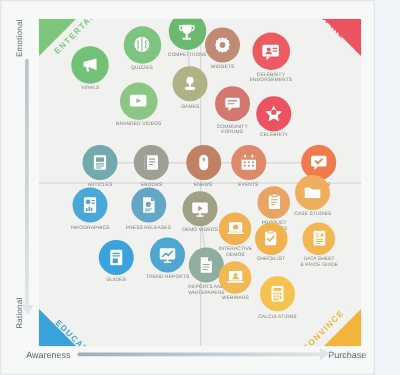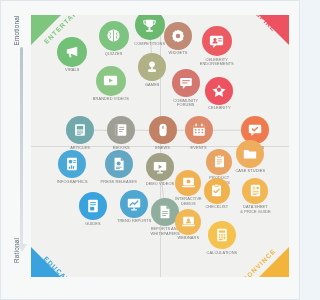--- a/index.html
+++ b/index.html
@@ -66,20 +66,25 @@
 <body>
 
 <div id="root">
 
   <div id="axis-v">
     <div id="v-arrow"></div>
     <div class="lbl" id="lbl-emotional">Emotional</div>
     <div class="lbl" id="lbl-rational">Rational</div>
   </div>
 
+  <div id="axis-h">
+    <span class="lbl">Awareness</span>
+    <span id="h-arrow"></span>
+    <span class="lbl">Purchase</span>
+  </div>
 
   <div id="plot">
     <div class="cross" id="cross-v"></div>
     <div class="cross" id="cross-h"></div>
 
     <div class="corner" id="corner-tl"></div>
     <div class="corner" id="corner-tr"></div>
     <div class="corner" id="corner-bl"></div>
     <div class="corner" id="corner-br"></div>
 

